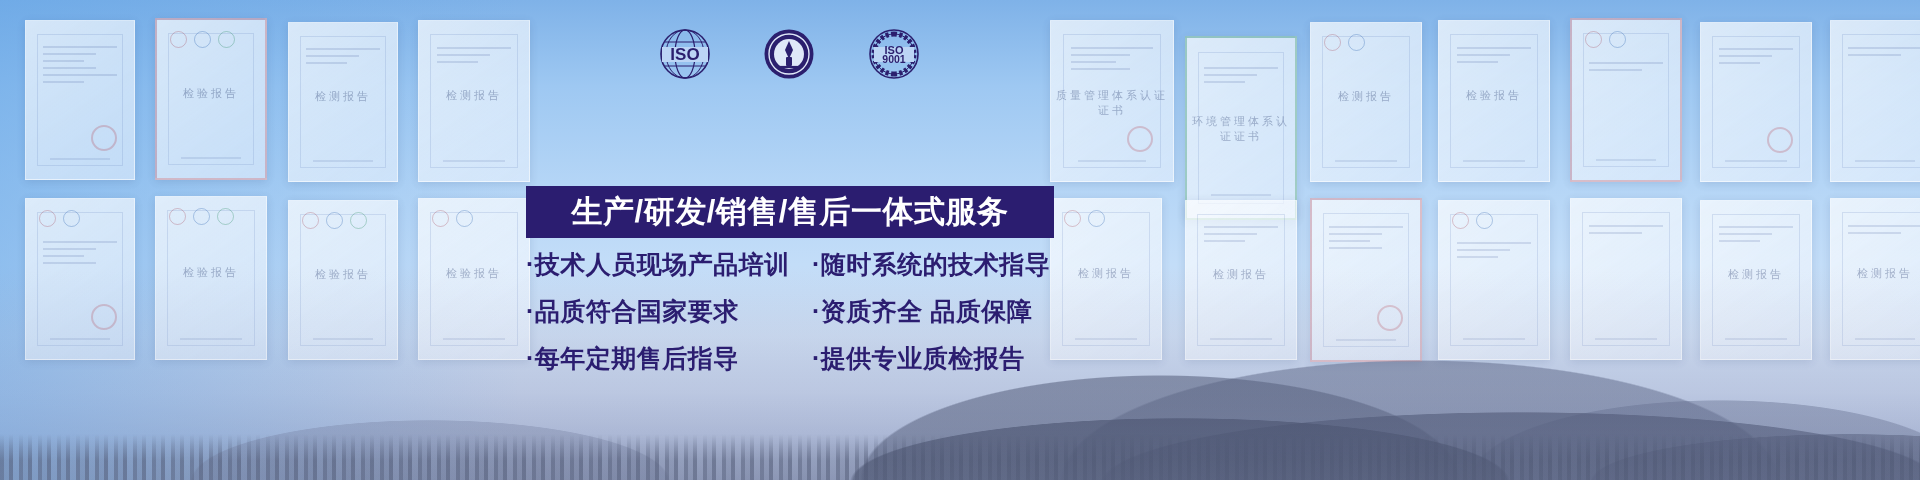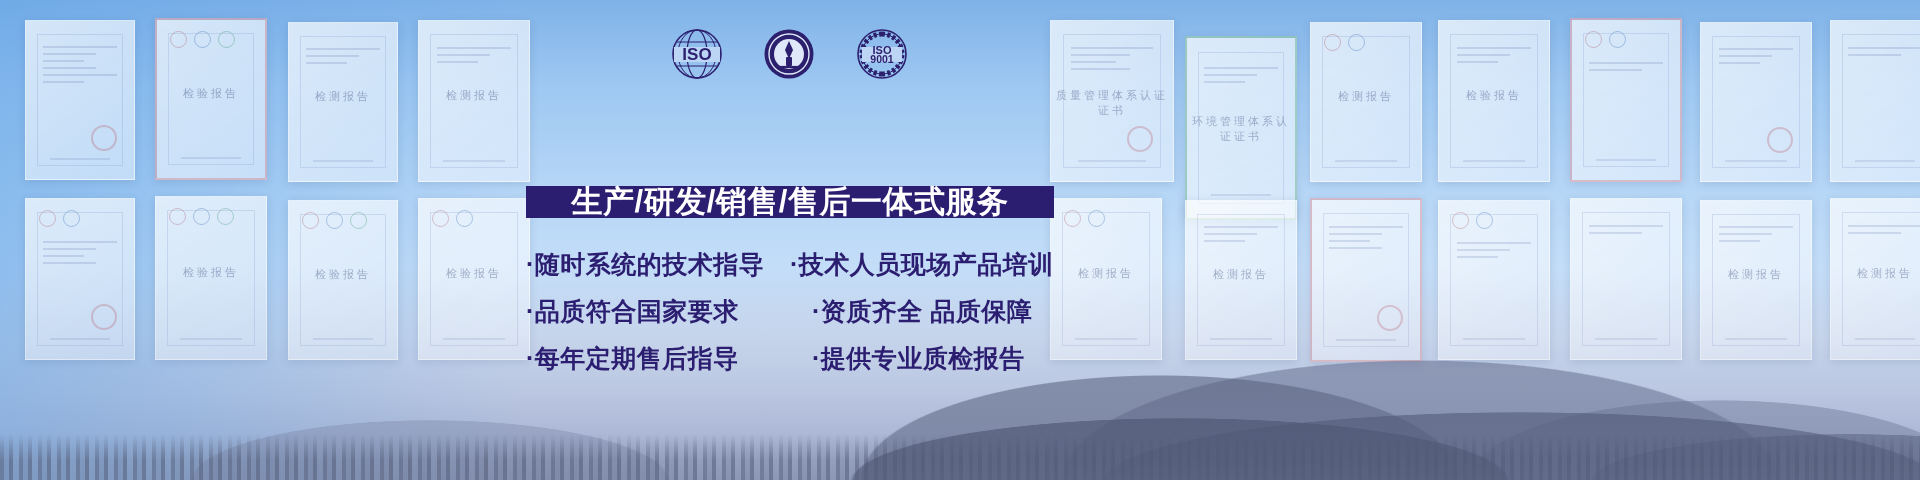--- a/index.html
+++ b/index.html
@@ -111,36 +111,36 @@
     pointer-events:none;
   }
 
   
   .content {
     position:absolute; left:500px; top:0; width:580px; height:480px;
     text-align:center;
   }
   .badges {
     position:absolute; left:0; right:0; top:28px;
-    display:flex; justify-content:center; align-items:center; gap:40px;
+    display:flex; justify-content:center; align-items:center; gap:52px;
   }
   .badge { color:#2b1f6e; }
   .badge svg { display:block; }
 
   .headline {
     position:absolute; left:0; right:0; top:100px;
     font-size:62px; line-height:70px;
     font-weight:bold;
     color:#2b1d70;
     letter-spacing:1px;
     white-space:nowrap;
     text-shadow:0 1px 0 rgba(255,255,255,.35);
   }
   .subbar {
-    position:absolute; left:26px; top:186px; width:528px; height:32px;
+    position:absolute; left:26px; top:186px; width:528px; height:52px;
     background:#2b1d70;
     display:flex; align-items:center; justify-content:center;
   }
   .subbar span {
     color:#ffffff; font-size:31px; font-weight:bold; letter-spacing:.5px;
     white-space:nowrap;
   }
   .features {
     position:absolute; left:16px; top:248px; width:556px;
   }
@@ -417,22 +417,22 @@
       </div>
     </div>
 
 
     <div class="subbar">
       <span>生产/研发/销售/售后一体式服务</span>
     </div>
 
     <div class="features">
       <div class="frow">
+        <div class="fitem fcol-l">·技术人员现场产品培训</div>
         <div class="fitem fcol-r">·随时系统的技术指导</div>
-        <div class="fitem fcol-l">·技术人员现场产品培训</div>
       </div>
       <div class="frow">
         <div class="fitem fcol-l">·品质符合国家要求</div>
         <div class="fitem fcol-r">·资质齐全 品质保障</div>
       </div>
       <div class="frow">
         <div class="fitem fcol-l">·每年定期售后指导</div>
         <div class="fitem fcol-r">·提供专业质检报告</div>
       </div>
     </div>

